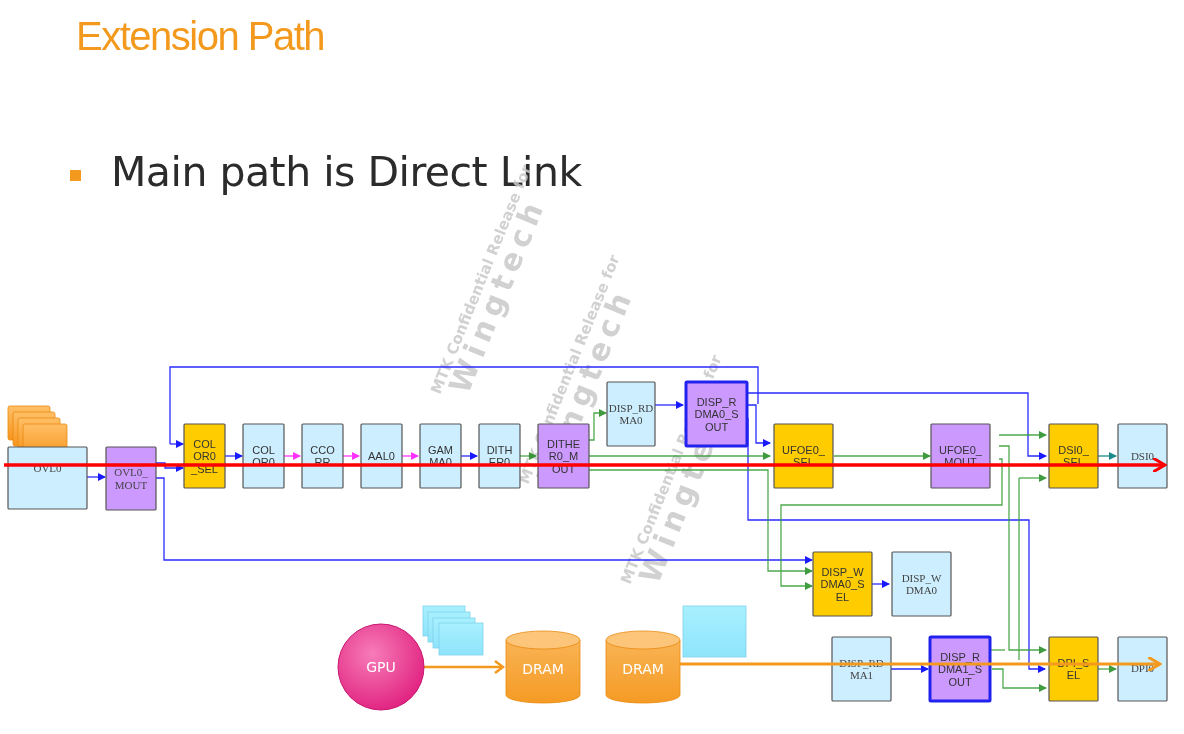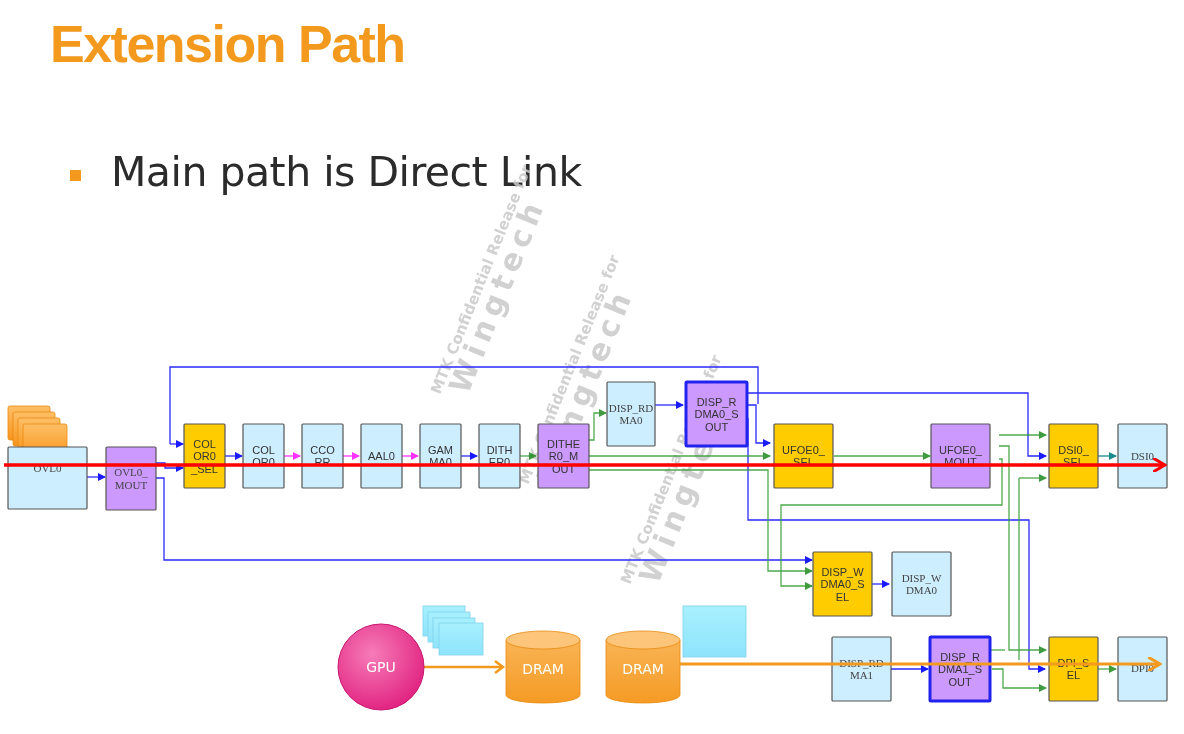--- a/index.html
+++ b/index.html
@@ -1,18 +1,18 @@
 <!DOCTYPE html>
 <html><head>
 <meta charset="utf-8">
 <style>
   html, body { margin:0; padding:0; background:#ffffff; }
   body { width:1184px; height:734px; position:relative; overflow:hidden;
          font-family:"Liberation Sans", sans-serif; }
-  .title { position:absolute; left:50px; top:14px; font-size:52px; font-weight:bold;
+  .title { position:absolute; left:76px; top:14px; font-size:40px; font-weight:normal;
            color:#f39a1e; letter-spacing:-1.5px; font-family:"Liberation Sans", sans-serif; }
   .bullet-row { position:absolute; left:70px; top:148px; display:flex; align-items:center; }
   .bullet { width:11px; height:11px; background:#f39a1e; margin-right:30px; margin-top:6px; }
   .bullet-text { font-size:41px; color:#2b2b2b; font-family:"DejaVu Sans", sans-serif; letter-spacing:-0.5px; }
   svg#diagram { position:absolute; left:0; top:0; }
   .blk-text { font-family:"Liberation Sans", sans-serif; font-size:11px; fill:#333; text-anchor:middle; }
   .blk-text.serif { font-family:"Liberation Serif", serif; fill:#444; }
   .big-label { font-family:"DejaVu Sans", sans-serif; font-size:14px; fill:#ffffff; text-anchor:middle; }
   .wm { font-family:"DejaVu Sans", sans-serif; font-weight:bold; fill:#c9c9c9; opacity:0.85; }
 </style>

